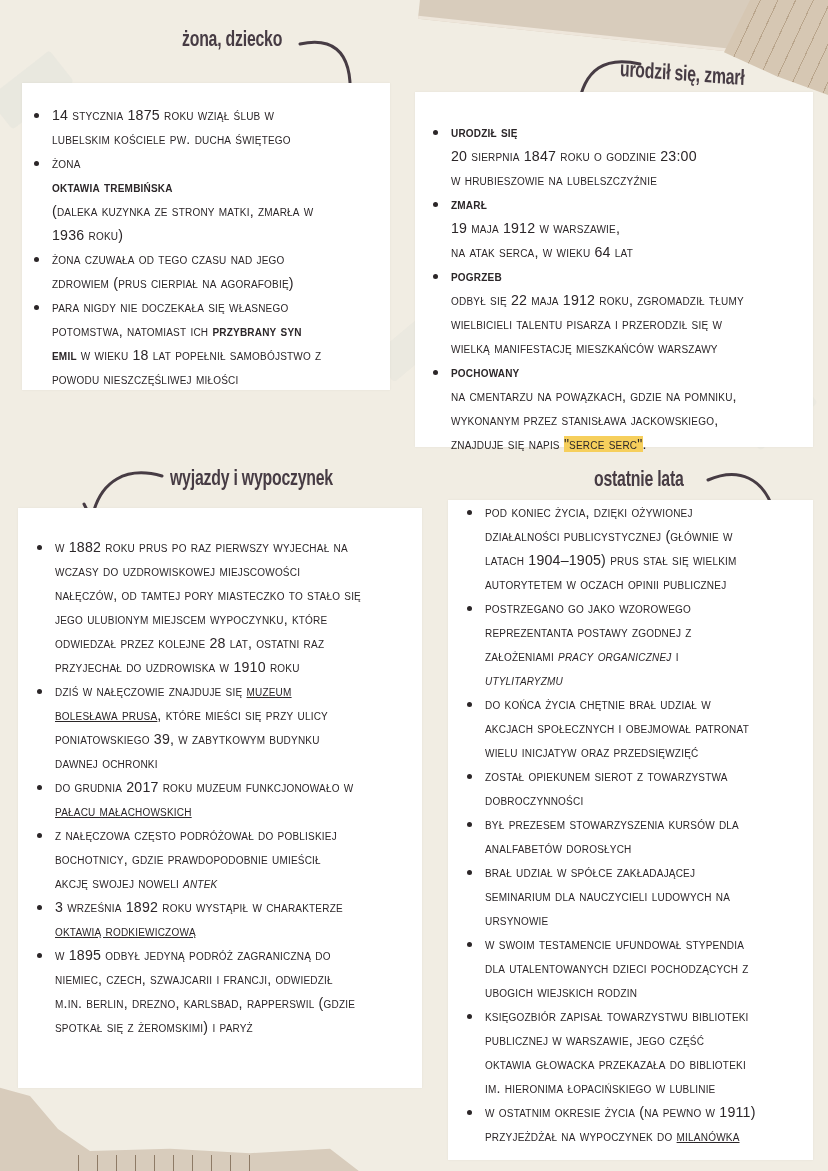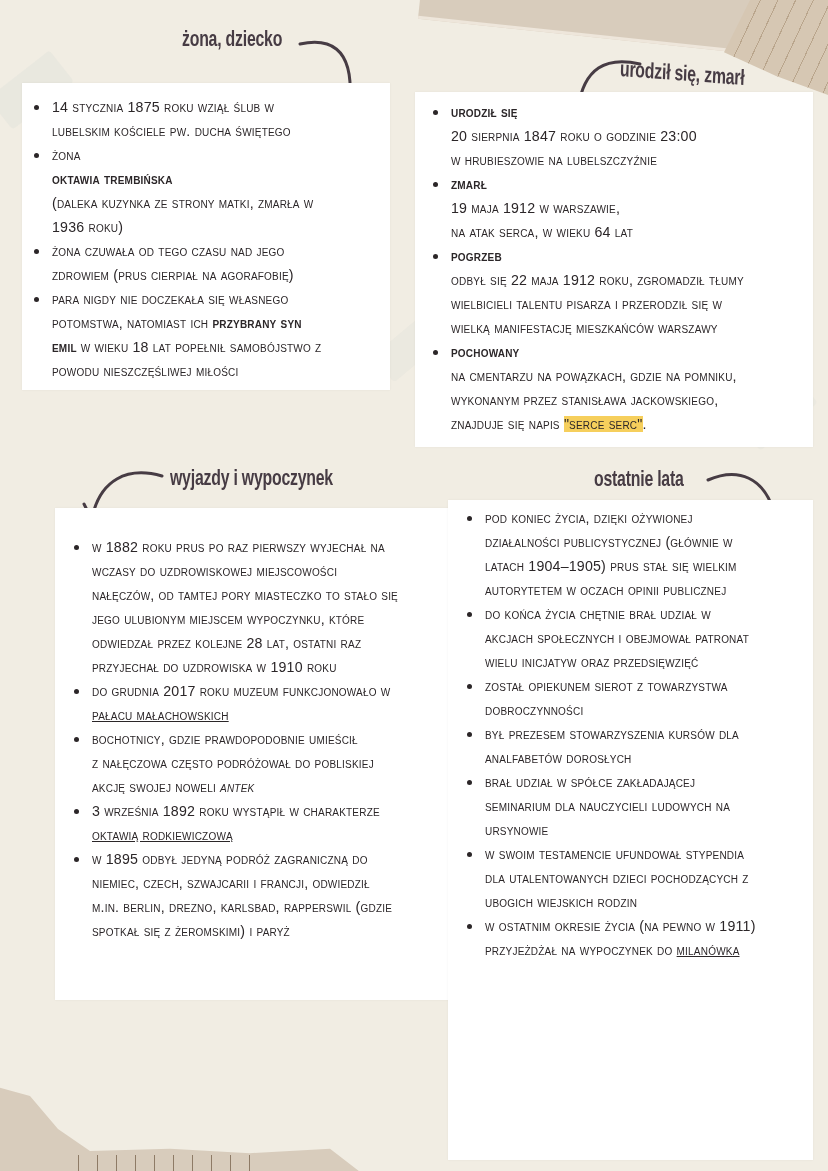--- a/index.html
+++ b/index.html
@@ -51,21 +51,21 @@
     <path d="M2 38 L10 54 L26 46"></path>
 </svg>
 
 <div class="heading" style="left:594px;top:466px;">ostatnie lata</div>
 <svg class="arrow" style="left:706px;top:470px;" width="80" height="60">
   <path d="M2 10 C 30 -2, 60 4, 70 50"></path>
     <path d="M56 40 L70 54 L78 36"></path>
 </svg>
 
 <div class="card" style="left:22px;top:83px;width:368px;height:307px;">
-  <ul style="padding-top:12px;">
+  <ul style="padding-top:20px;">
     <li>
       <span class="line">14 stycznia 1875 roku  wziął ślub w</span>
       <span class="line">lubelskim kościele pw. Ducha Świętego</span>
     </li>
     <li>
       <span class="line">żona</span>
       <span class="line b">Oktawia Trembińska</span>
       <span class="line">(daleka kuzynka ze strony matki, zmarła w</span>
       <span class="line">1936 roku)</span>
     </li>
@@ -76,21 +76,21 @@
     <li>
       <span class="line">para nigdy nie doczekała się własnego</span>
       <span class="line"><span>potomstwa, natomiast ich </span><span class="b">przybrany syn</span></span>
       <span class="line"><span class="b">Emil</span><span> w wieku 18 lat popełnił samobójstwo z</span></span>
       <span class="line">powodu nieszczęśliwej miłości</span>
     </li>
   </ul>
 </div>
 
 <div class="card" style="left:415px;top:92px;width:398px;height:355px;">
-  <ul style="padding-top:8px;padding-left:36px;">
+  <ul style="padding-top:8px;padding-left:36px;margin-top:20px;">
     <li>
       <span class="line b">urodził się</span>
       <span class="line">20 sierpnia 1847 roku o godzinie 23:00</span>
       <span class="line">w Hrubieszowie na Lubelszczyźnie</span>
     </li>
     <li>
       <span class="line b">zmarł</span>
       <span class="line">19 maja 1912 w Warszawie,</span>
       <span class="line">na atak serca, w wieku 64 lat</span>
     </li>
@@ -102,61 +102,73 @@
     </li>
     <li>
       <span class="line b">pochowany</span>
       <span class="line">na cmentarzu na Powązkach, gdzie na pomniku,</span>
       <span class="line">wykonanym przez Stanisława Jackowskiego,</span>
       <span class="line"><span>znajduje się napis </span><span class="hl">"Serce serc"</span><span>.</span></span>
     </li>
   </ul>
 </div>
 
-<div class="card" style="left:18px;top:508px;width:404px;height:492px;margin-left:37px;">
+<div class="card" style="left:18px;top:508px;width:404px;height:580px;">
   <ul style="padding-top:27px;padding-left:37px;">
     <li>
       <span class="line">w 1882 roku Prus po raz pierwszy wyjechał na</span>
       <span class="line">wczasy do uzdrowiskowej miejscowości</span>
       <span class="line">Nałęczów, od tamtej pory miasteczko to stało się</span>
       <span class="line">jego ulubionym miejscem wypoczynku, które</span>
       <span class="line">odwiedzał przez kolejne 28 lat, ostatni raz</span>
       <span class="line">przyjechał do uzdrowiska w 1910 roku</span>
     </li>
     <li>
+      <span class="line"><span>dziś w Nałęczowie znajduje się </span><span class="u">Muzeum</span></span>
+      <span class="line"><span class="u">Bolesława Prusa</span><span>, które mieści się przy ulicy</span></span>
+      <span class="line">Poniatowskiego 39, w zabytkowym budynku</span>
+      <span class="line">dawnej Ochronki</span>
+    </li>
+    <li>
       <span class="line">do grudnia 2017 roku muzeum funkcjonowało w</span>
       <span class="line"><span class="u">Pałacu Małachowskich</span></span>
     </li>
     <li>
+      <span class="line">z Nałęczowa często podróżował do pobliskiej</span>
       <span class="line">Bochotnicy, gdzie prawdopodobnie umieścił</span>
-      <span class="line">z Nałęczowa często podróżował do pobliskiej</span>
       <span class="line"><span>akcję swojej noweli </span><span class="i">Antek</span></span>
     </li>
     <li>
       <span class="line">3 września 1892 roku wystąpił w charakterze</span>
       <span class="line"><span class="u">Oktawią Rodkiewiczową</span></span>
     </li>
     <li>
       <span class="line">w 1895 odbył jedyną podróż zagraniczną do</span>
       <span class="line">Niemiec, Czech, Szwajcarii i Francji, odwiedził</span>
       <span class="line">m.in. Berlin, Drezno, Karlsbad, Rapperswil (gdzie</span>
       <span class="line">spotkał się z Żeromskimi) i Paryż</span>
     </li>
   </ul>
 </div>
 
 <div class="card" style="left:448px;top:500px;width:365px;height:660px;">
-  <ul style="padding-top:6px;padding-left:37px;">
+  <ul style="padding-left:37px;">
     <li>
       <span class="line">pod koniec życia, dzięki ożywionej</span>
       <span class="line">działalności publicystycznej (głównie w</span>
       <span class="line">latach 1904–1905) Prus stał się wielkim</span>
       <span class="line">autorytetem w oczach opinii publicznej</span>
     </li>
     <li>
+      <span class="line">postrzegano go jako wzorowego</span>
+      <span class="line">reprezentanta postawy zgodnej z</span>
+      <span class="line"><span>założeniami </span><span class="i">pracy organicznej</span><span> i</span></span>
+      <span class="line i">utylitaryzmu</span>
+    </li>
+    <li>
       <span class="line">do końca życia chętnie brał udział w</span>
       <span class="line">akcjach społecznych i obejmował patronat</span>
       <span class="line">wielu inicjatyw oraz przedsięwzięć</span>
     </li>
     <li>
       <span class="line">został opiekunem sierot z Towarzystwa</span>
       <span class="line">Dobroczynności</span>
     </li>
     <li>
       <span class="line">był prezesem Stowarzyszenia Kursów dla</span>
@@ -166,17 +178,23 @@
       <span class="line">brał udział w spółce zakładającej</span>
       <span class="line">Seminarium dla Nauczycieli Ludowych na</span>
       <span class="line">Ursynowie</span>
     </li>
     <li>
       <span class="line">w swoim testamencie ufundował stypendia</span>
       <span class="line">dla utalentowanych dzieci pochodzących z</span>
       <span class="line">ubogich wiejskich rodzin</span>
     </li>
     <li>
+      <span class="line">księgozbiór zapisał Towarzystwu Biblioteki</span>
+      <span class="line">Publicznej w Warszawie, jego część</span>
+      <span class="line">Oktawia Głowacka przekazała do Biblioteki</span>
+      <span class="line">im. Hieronima Łopacińskiego w Lublinie</span>
+    </li>
+    <li>
       <span class="line">w ostatnim okresie życia (na pewno w 1911)</span>
       <span class="line"><span>przyjeżdżał na wypoczynek do </span><span class="u">Milanówka</span></span>
     </li>
   </ul>
 </div>
 
 </body></html>

